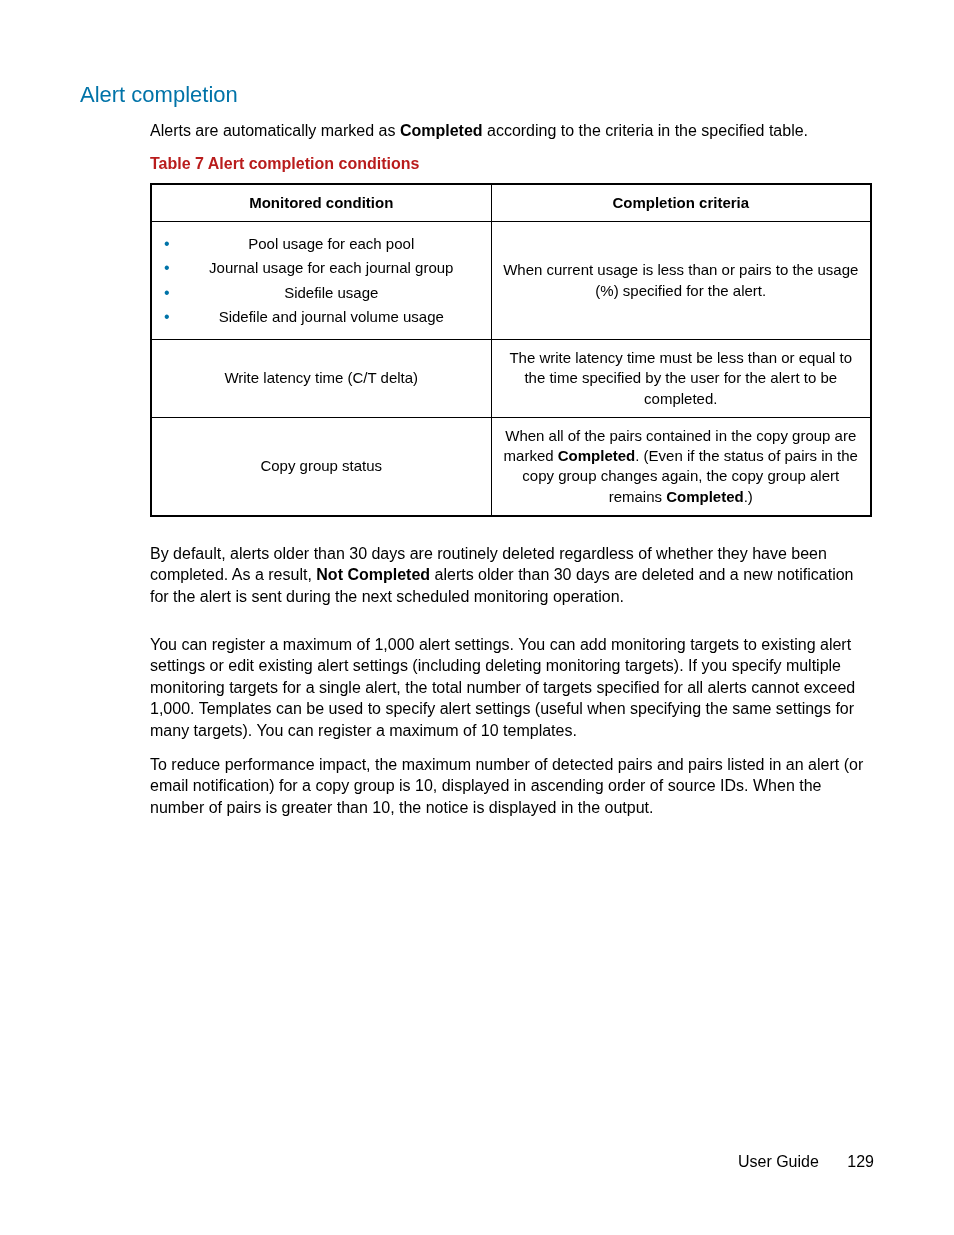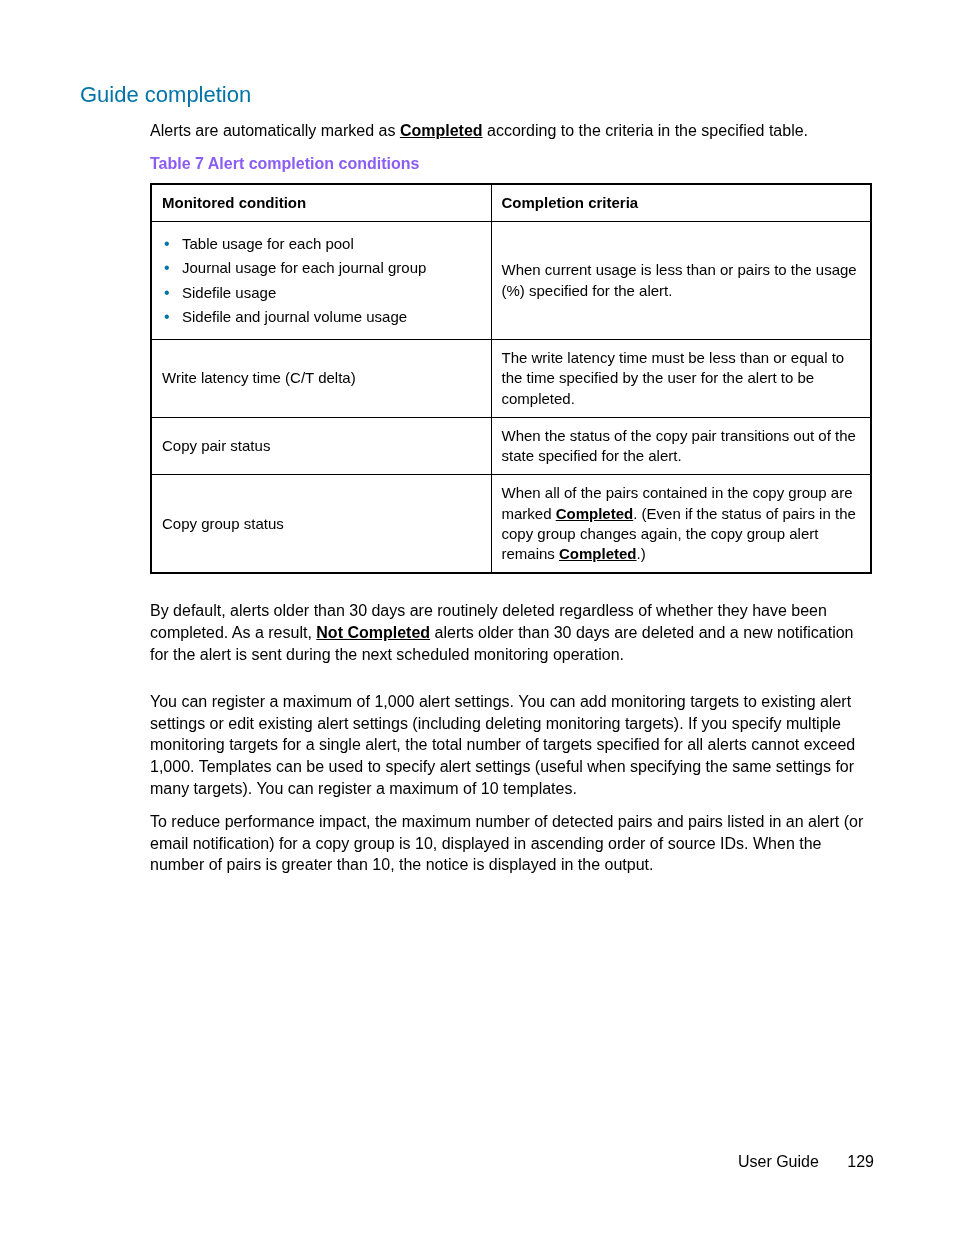--- a/index.html
+++ b/index.html
@@ -34,36 +34,36 @@
     margin-left: 70px;
   }
   p.body {
     margin: 0 0 12px 0;
     font-size: 16px;
   }
   .table-caption {
     font-family: "Arial Narrow", Arial, sans-serif;
     font-stretch: condensed;
     font-weight: 700;
-    color: #8b5cf6;
+    color: #b91c1c;
     font-size: 16px;
     margin: 12px 0 8px 0;
   }
   table.data {
     border-collapse: collapse;
     width: 720px;
     table-layout: fixed;
     border: 2px solid #000;
     font-size: 15px;
   }
   table.data th, table.data td {
     border: 1px solid #000;
     padding: 8px 10px;
     vertical-align: middle;
-    text-align: left;
+    text-align: center;
   }
   table.data th {
     font-weight: 700;
     vertical-align: middle;
   }
   table.data col.c1 { width: 340px; }
   table.data col.c2 { width: 380px; }
   ul.bullets {
     list-style: none;
     padding: 0;
@@ -78,74 +78,70 @@
     content: "•";
     position: absolute;
     left: 2px;
     top: 0;
     color: #0073a8;
     font-size: 16px;
     line-height: 1.2;
   }
   .gap { height: 26px; }
   .gap-sm { height: 14px; }
-  b { font-weight: 700; text-decoration: underline; }
+  b { font-weight: 700; }
   .footer {
     position: absolute;
     bottom: 62px;
     right: 80px;
     font-size: 16px;
   }
   .footer .pg {
     display: inline-block;
     margin-left: 24px;
     text-align: center;
   }
 </style>
 </head>
 <body>
 
 <div class="page">
 
-  <h2 class="section">Guide completion</h2>
+  <h2 class="section">Alert completion</h2>
   <div class="indent">
     <p class="body">
       <span>Alerts are automatically marked as </span><b>Completed</b><span> according to the criteria in the specified table.</span>
     </p>
     <div class="table-caption">Table 7 Alert completion conditions</div>
     <table class="data">
       <colgroup>
           <col class="c1">
           <col class="c2">
         </colgroup>
       <thead>
         <tr>
           <th>Monitored condition</th>
           <th>Completion criteria</th>
         </tr>
       </thead>
       <tbody>
         <tr>
           <td>
             <ul class="bullets">
-              <li>Table usage for each pool</li>
+              <li>Pool usage for each pool</li>
               <li>Journal usage for each journal group</li>
               <li>Sidefile usage</li>
               <li>Sidefile and journal volume usage</li>
             </ul>
           </td>
           <td>When current usage is less than or pairs to the usage (%) specified for the alert.</td>
         </tr>
         <tr>
           <td>Write latency time (C/T delta)</td>
           <td>The write latency time must be less than or equal to the time specified by the user for the alert to be completed.</td>
-        </tr>
-        <tr>
-          <td>Copy pair status</td>
-          <td>When the status of the copy pair transitions out of the state specified for the alert.</td>
         </tr>
         <tr>
           <td>Copy group status</td>
           <td>
             <span>When all of the pairs contained in the copy group are marked </span><b>Completed</b><span>. (Even if the status of pairs in the copy group changes again, the copy group alert remains </span><b>Completed</b><span>.)</span>
           </td>
         </tr>
       </tbody>
     </table>
   </div>

